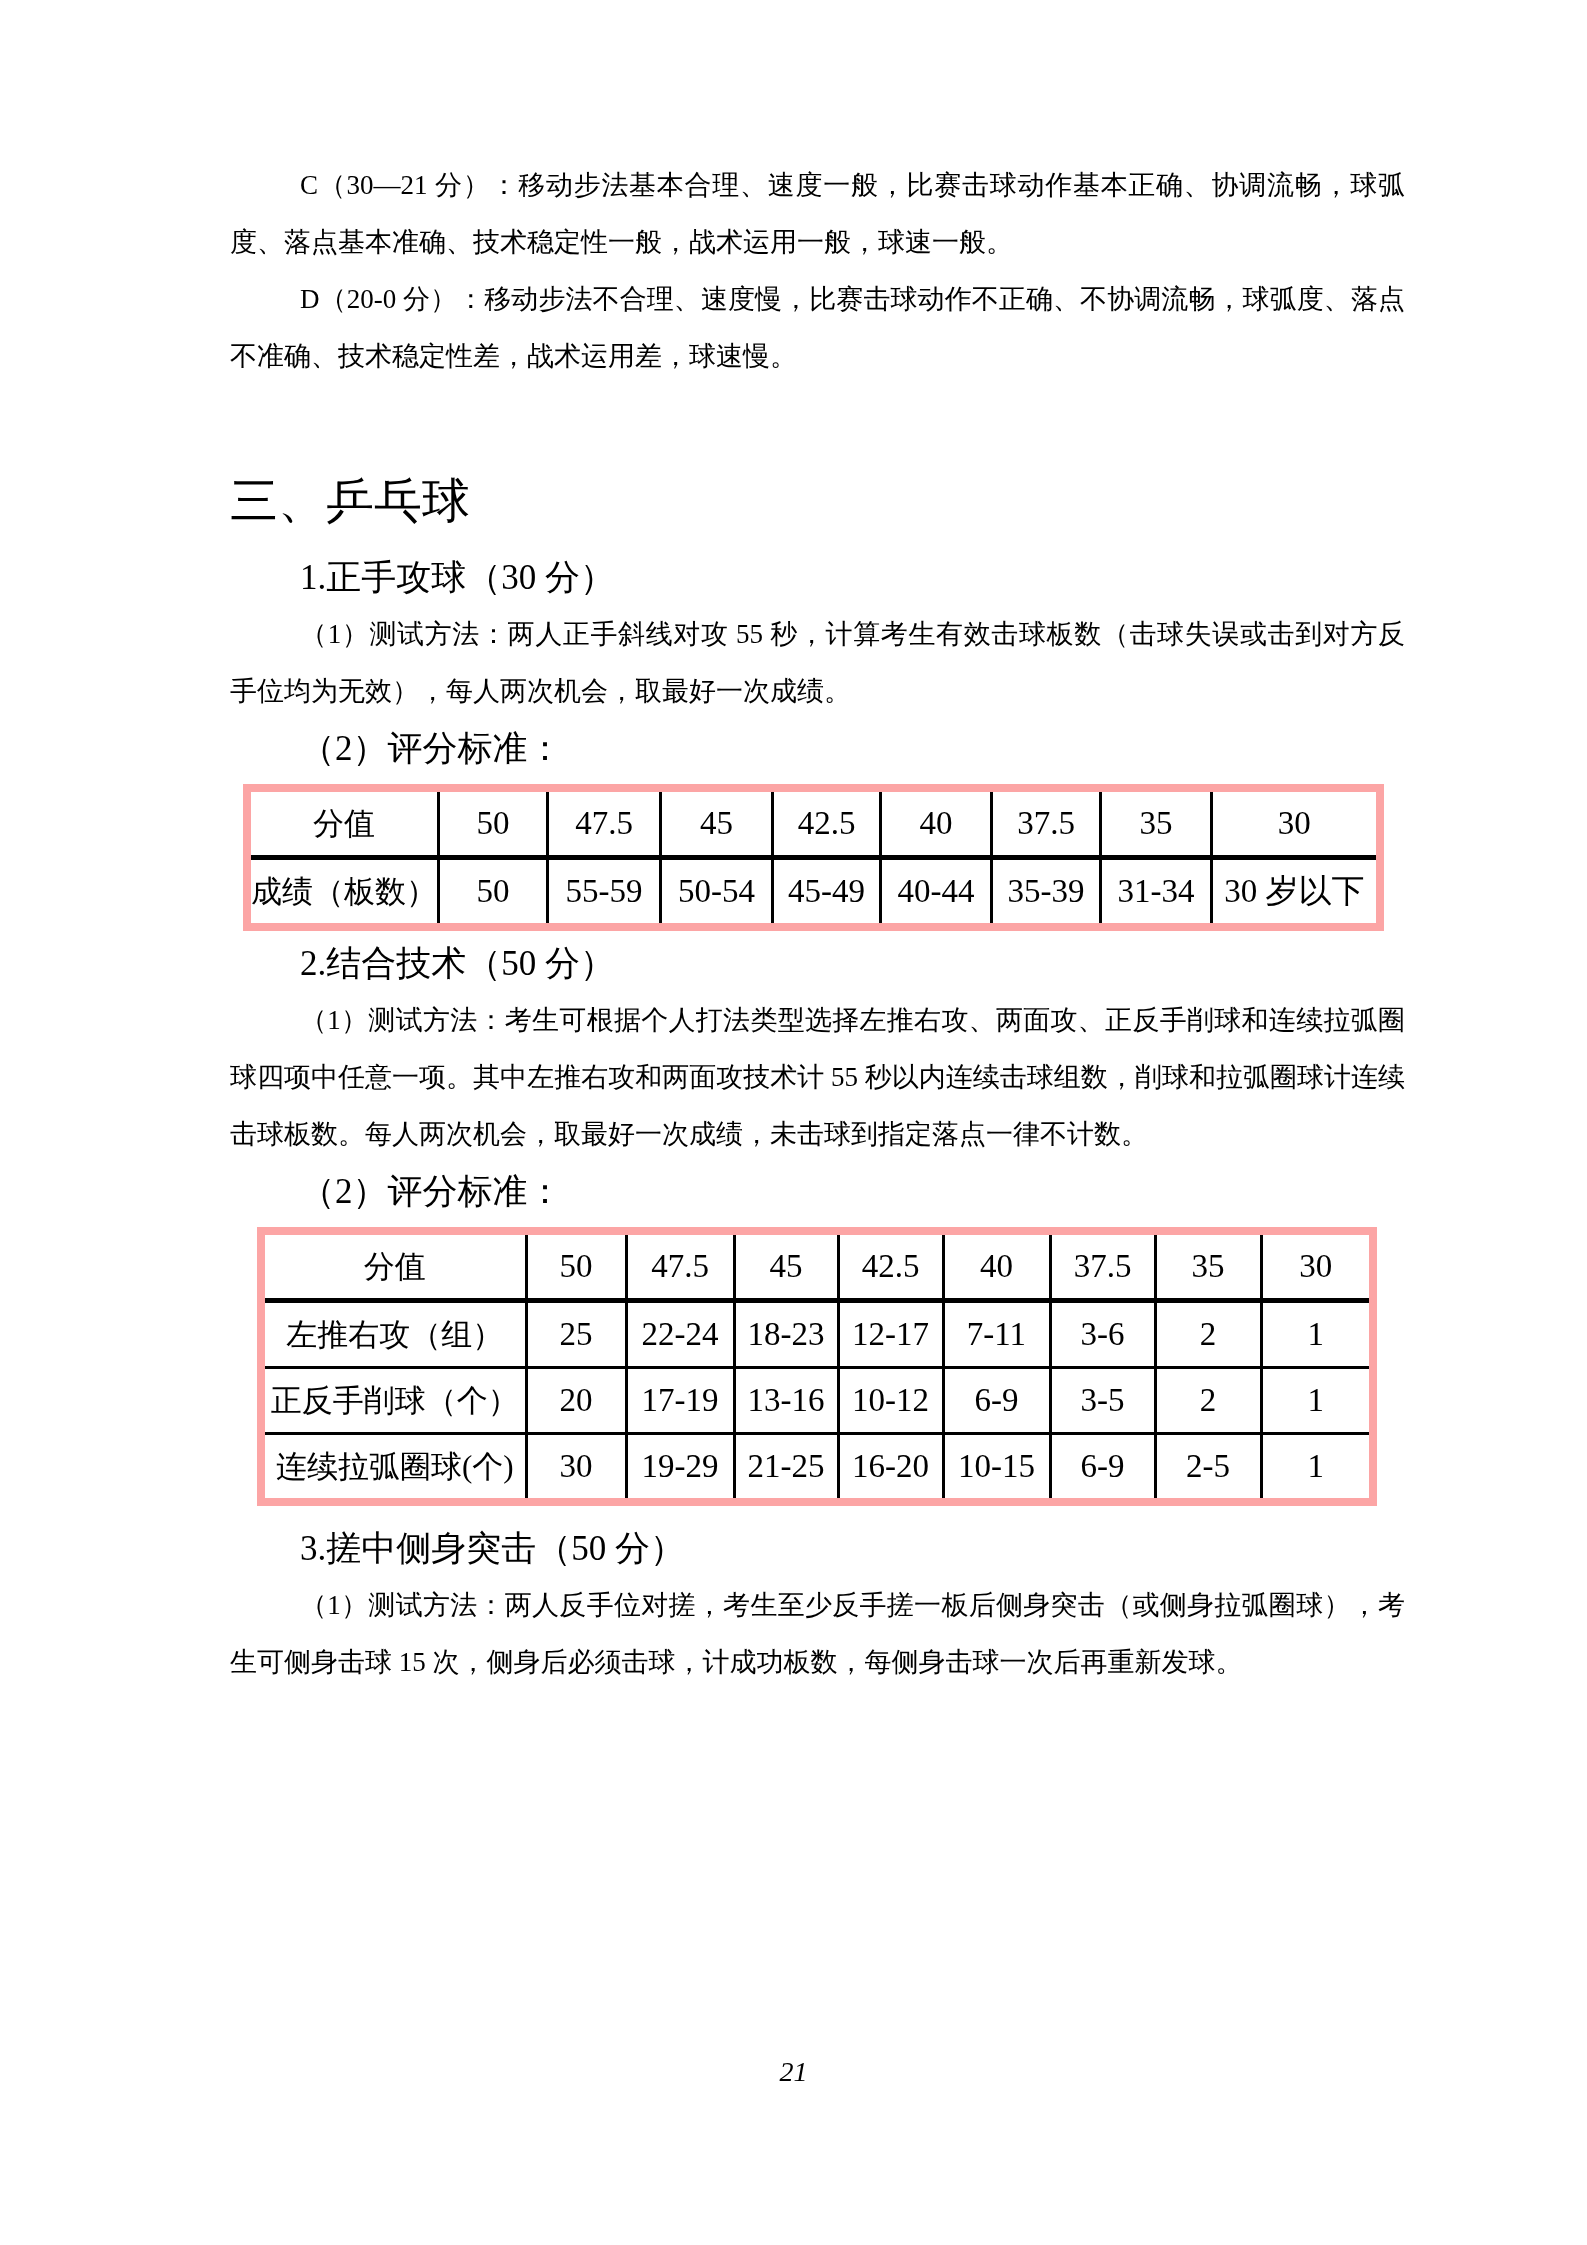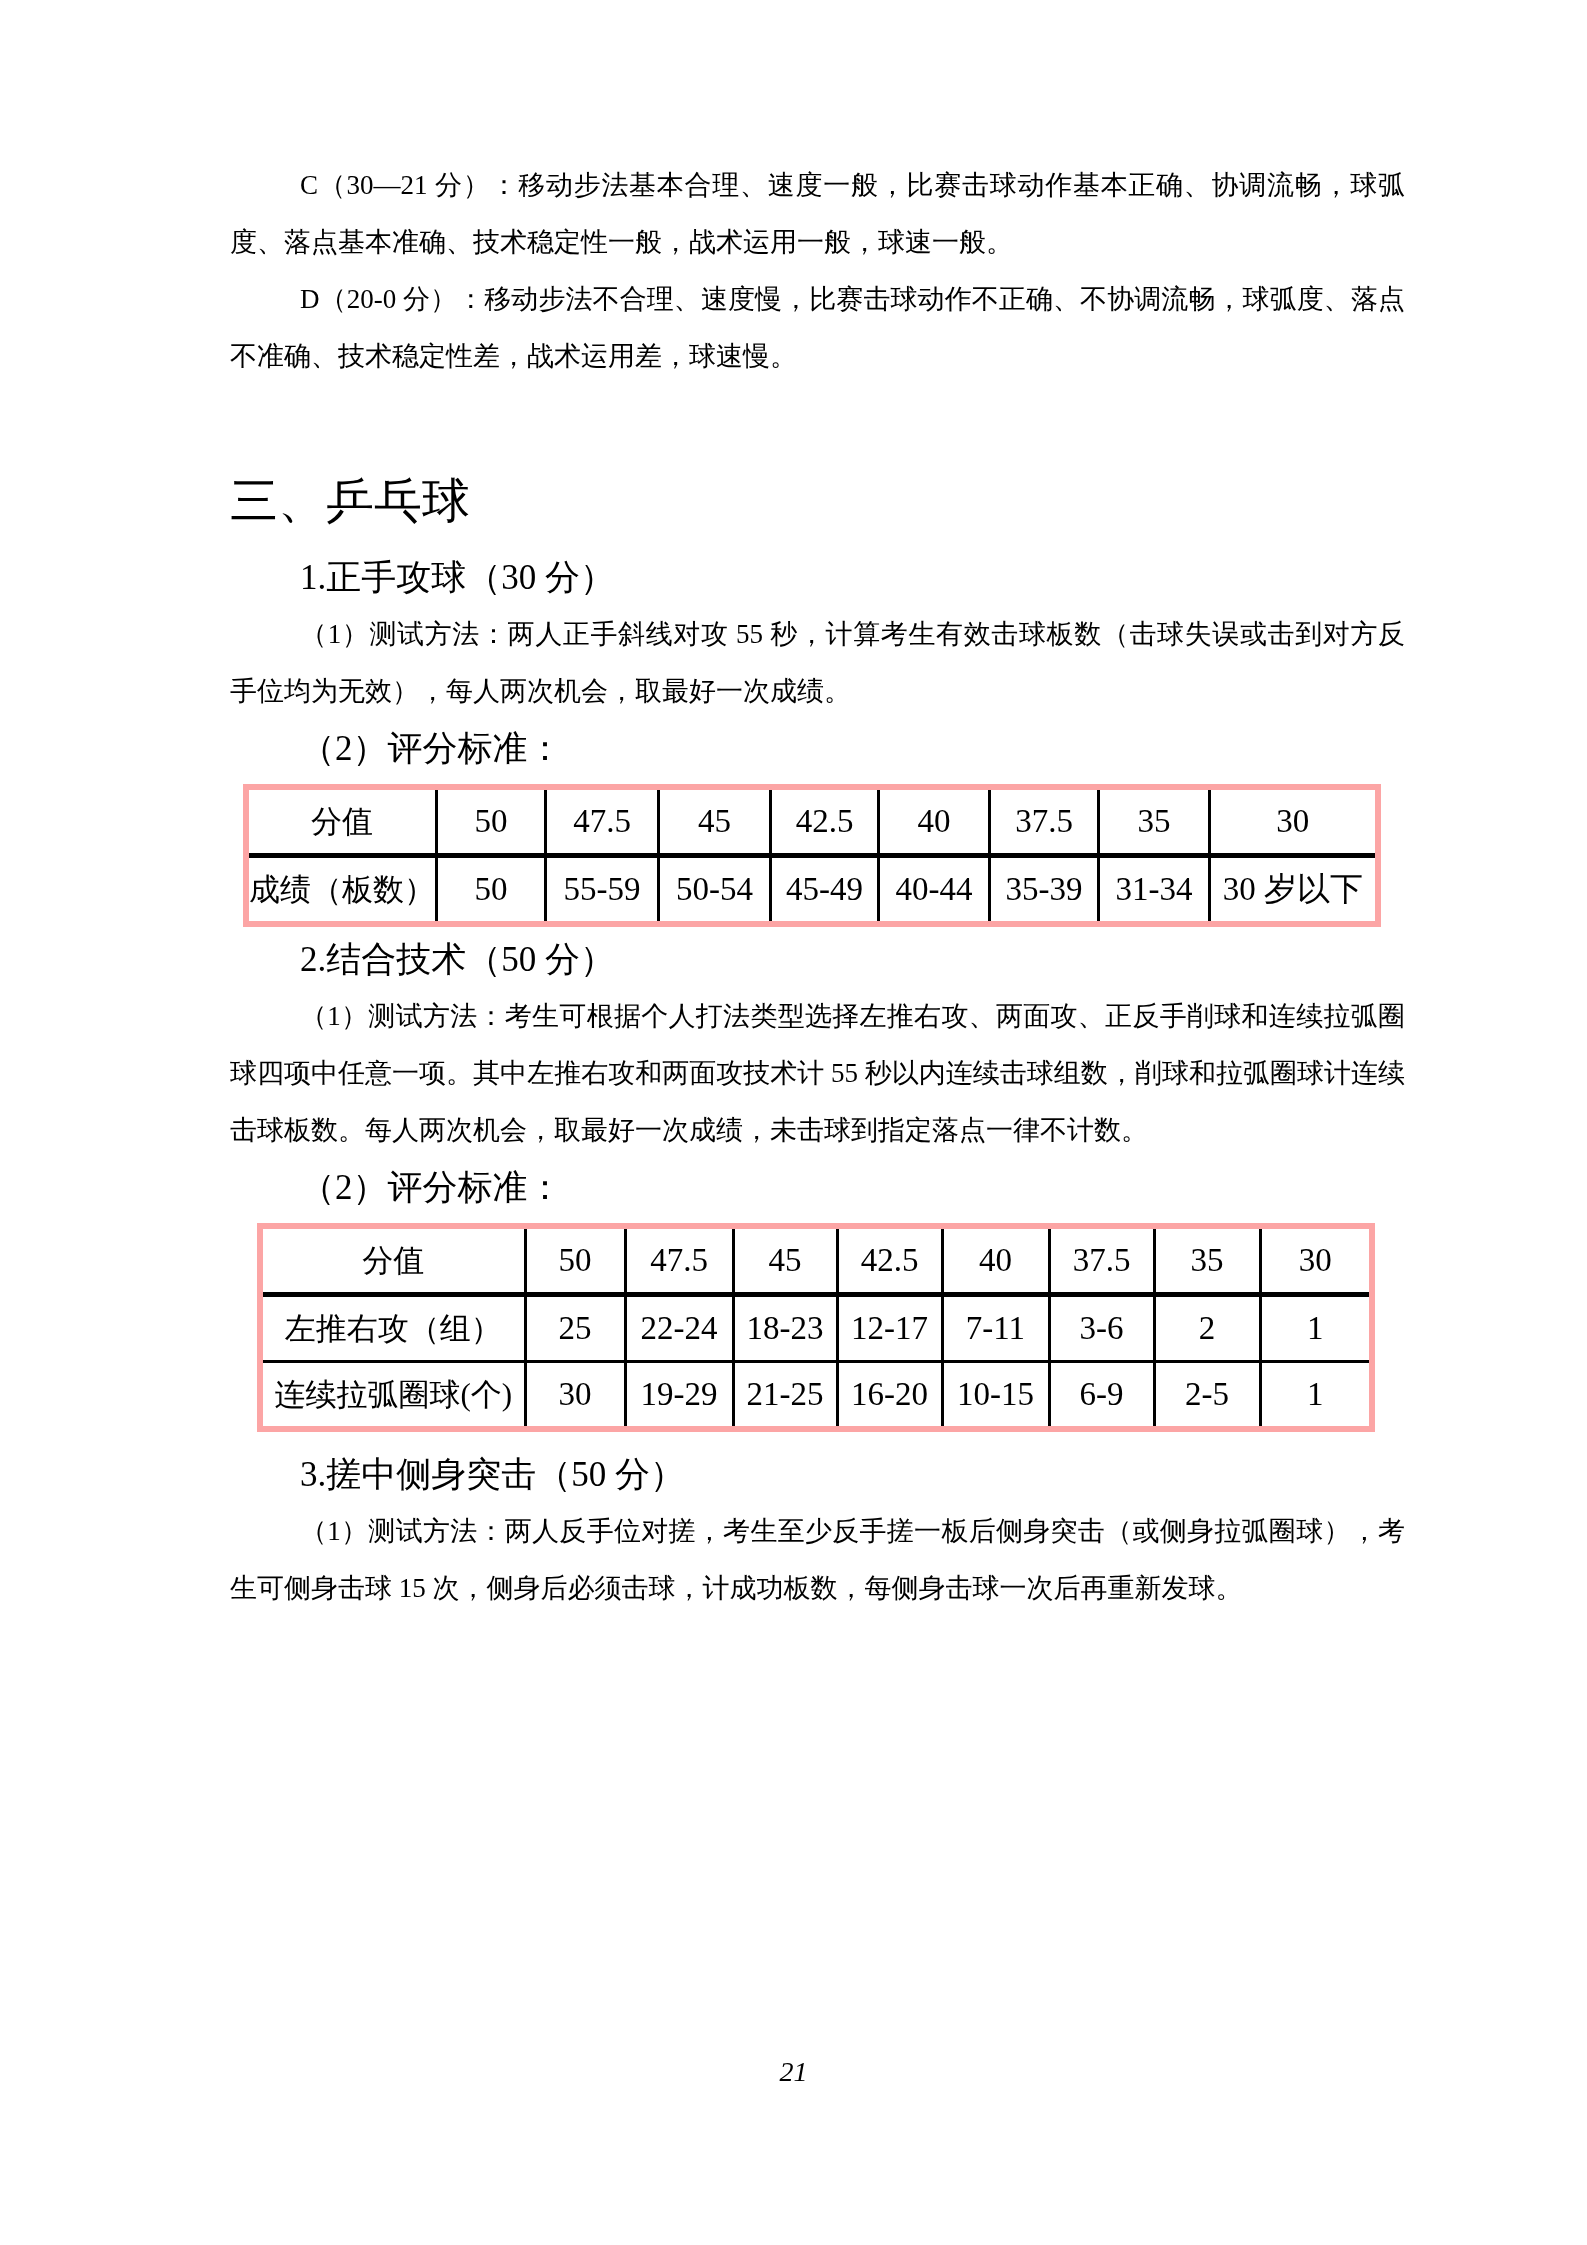--- a/index.html
+++ b/index.html
@@ -34,21 +34,21 @@
   .sub-title, .standard-label {
     font-size:35px;
     line-height:57px;
     text-indent:70px;
     margin:0;
   }
   table.score-table {
     border-collapse:collapse;
     table-layout:fixed;
     margin-top:7px;
-    border:6px solid #fca5a5;
+    border:8px solid #fca5a5;
     font-size:33px;
   }
   table.score-table th, table.score-table td {
     border:3px solid #000;
     height:63px;
     text-align:center;
     vertical-align:middle;
     font-weight:normal;
     white-space:nowrap;
     padding:0;
@@ -161,20 +161,31 @@
             <td class="cell">25</td>
             <td class="cell">22-24</td>
             <td class="cell">18-23</td>
             <td class="cell">12-17</td>
             <td class="cell">7-11</td>
             <td class="cell">3-6</td>
             <td class="cell">2</td>
             <td class="cell">1</td>
           </tr>
           <tr>
+            <td class="cell label-cell">正反手削球（个）</td>
+            <td class="cell">20</td>
+            <td class="cell">17-19</td>
+            <td class="cell">13-16</td>
+            <td class="cell">10-12</td>
+            <td class="cell">6-9</td>
+            <td class="cell">3-5</td>
+            <td class="cell">2</td>
+            <td class="cell">1</td>
+          </tr>
+          <tr>
             <td class="cell label-cell">连续拉弧圈球(个)</td>
             <td class="cell">30</td>
             <td class="cell">19-29</td>
             <td class="cell">21-25</td>
             <td class="cell">16-20</td>
             <td class="cell">10-15</td>
             <td class="cell">6-9</td>
             <td class="cell">2-5</td>
             <td class="cell">1</td>
           </tr>

